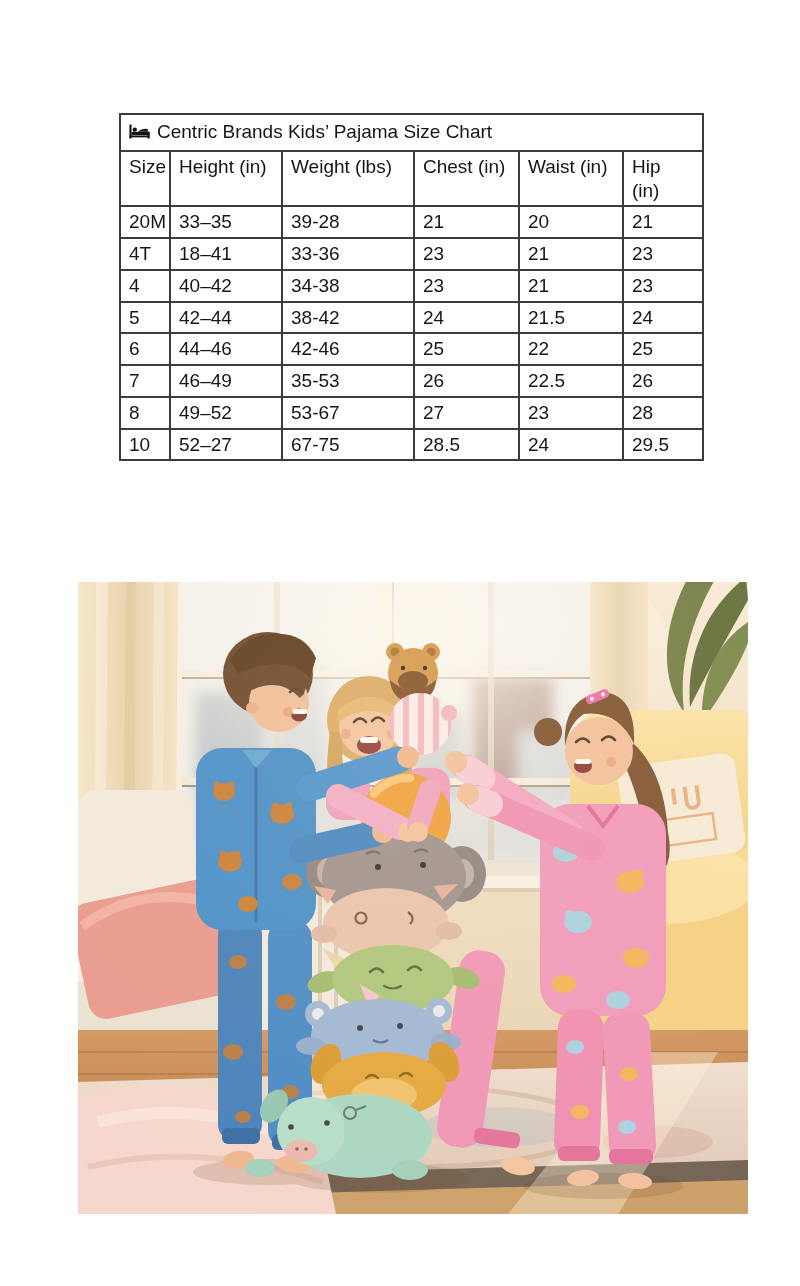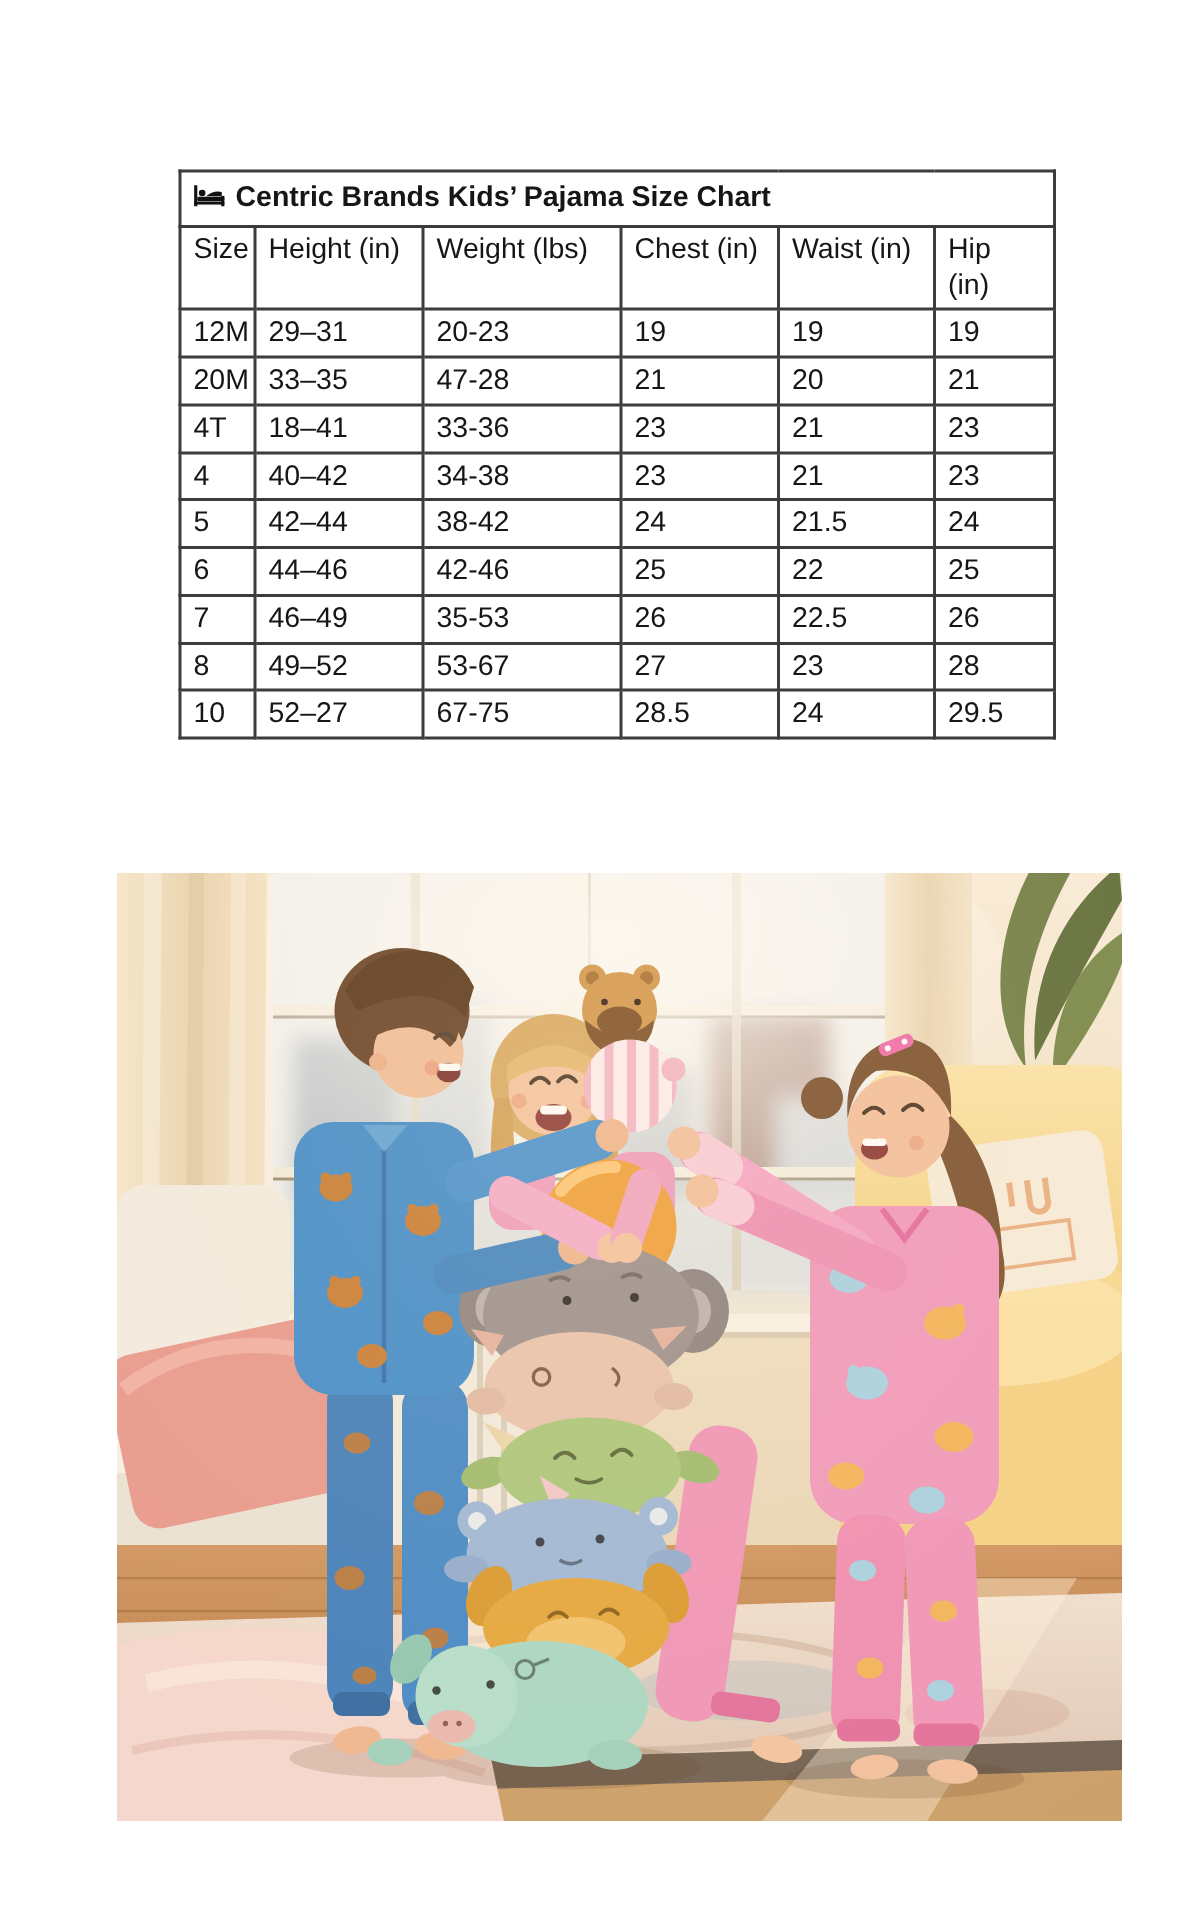--- a/index.html
+++ b/index.html
@@ -11,21 +11,21 @@
   .chart-table{
     position:absolute;left:119px;top:113px;width:583px;
     border-collapse:collapse;table-layout:fixed;
     font-size:19px;line-height:1.25;color:#161616;
   }
   .chart-table th,.chart-table td{
     border:2px solid #3c3c3c;text-align:left;vertical-align:top;
     padding:3px 6px 3px 8px;font-weight:normal;overflow:hidden;
   }
   .chart-table tr.title-row th{
-    font-weight:bold;padding:5px 8px;white-space:nowrap;
+    font-weight:normal;padding:5px 8px;white-space:nowrap;
   }
   .chart-table tr.cols-row th:last-child{padding-right:12px;margin-left:16px;} 
   .bed-ico{display:inline-block;vertical-align:-1px;margin-right:7px;}
   
   .photo-wrap{
     position:absolute;left:78px;top:582px;width:670px;height:632px;
     overflow:hidden;background:#f2e6d3;
   }
   .photo-wrap svg{display:block;}
 </style>
@@ -60,31 +60,23 @@
         <th>Size</th>
         <th>Height (in)</th>
         <th>Weight (lbs)</th>
         <th>Chest (in)</th>
         <th>Waist (in)</th>
         <th>Hip (in)</th>
       </tr>
   </thead>
   <tbody id="table-body">
       <tr>
-        <td>12M</td>
-        <td>29–31</td>
-        <td>20-23</td>
-        <td>19</td>
-        <td>19</td>
-        <td>19</td>
-      </tr>
-      <tr>
         <td>20M</td>
         <td>33–35</td>
-        <td>47-28</td>
+        <td>39-28</td>
         <td>21</td>
         <td>20</td>
         <td>21</td>
       </tr>
       <tr>
         <td>4T</td>
         <td>18–41</td>
         <td>33-36</td>
         <td>23</td>
         <td>21</td>

